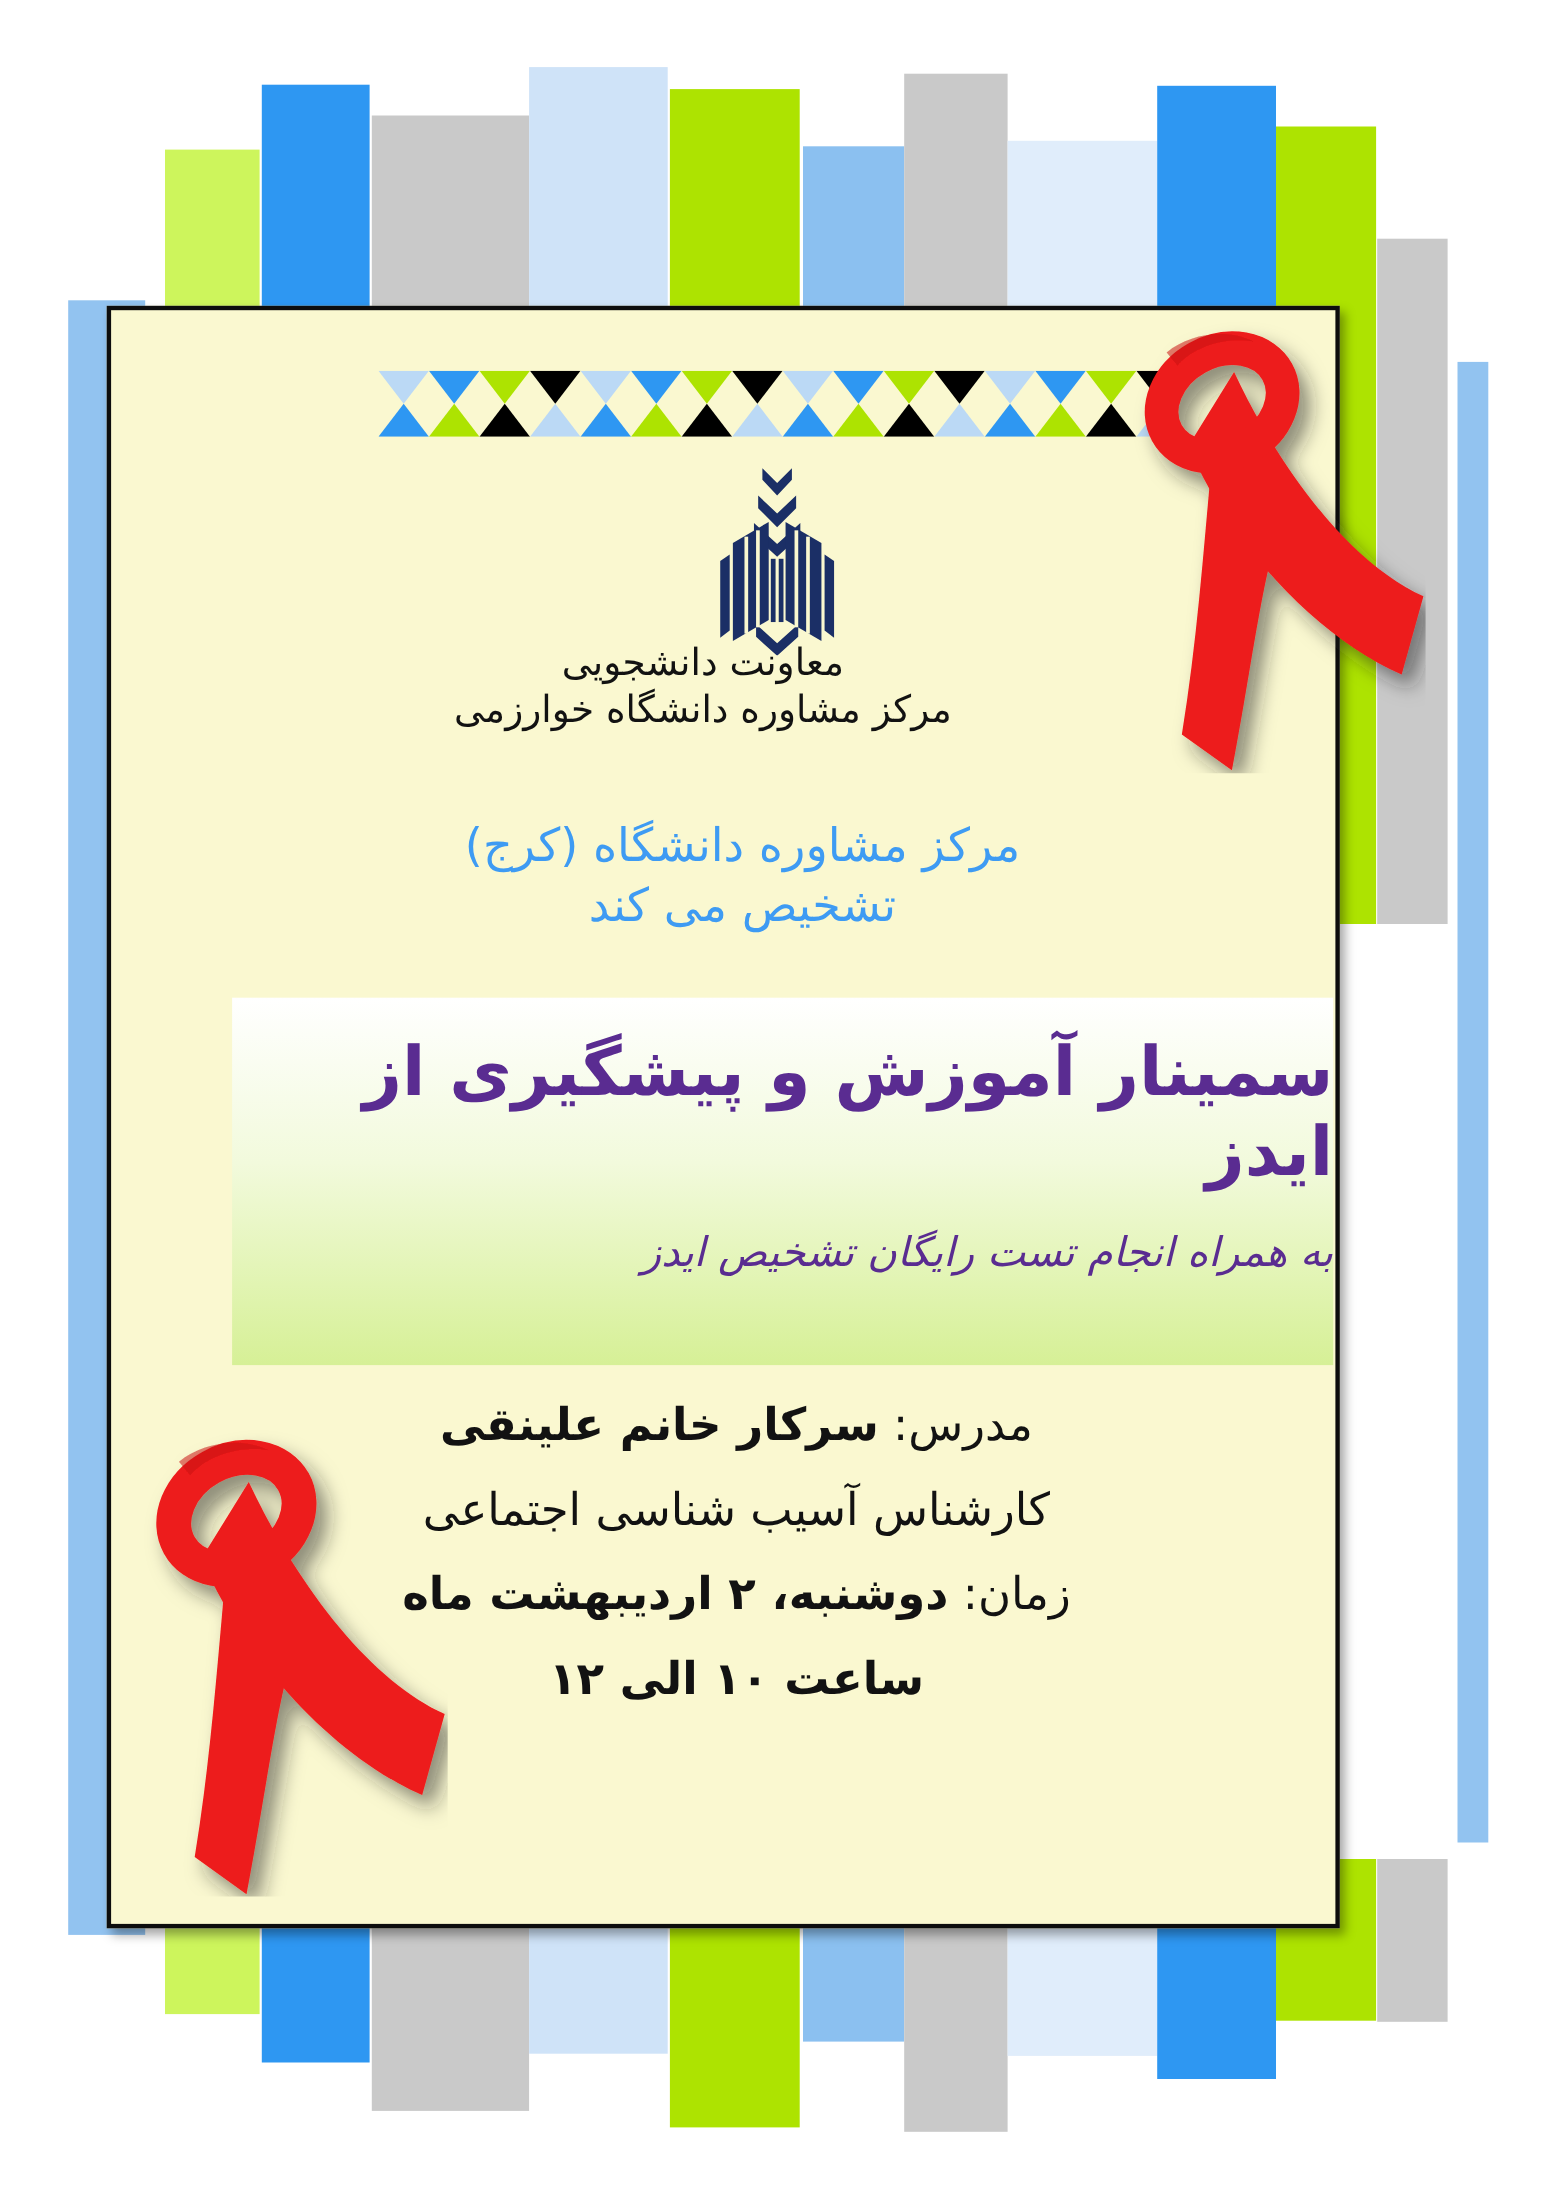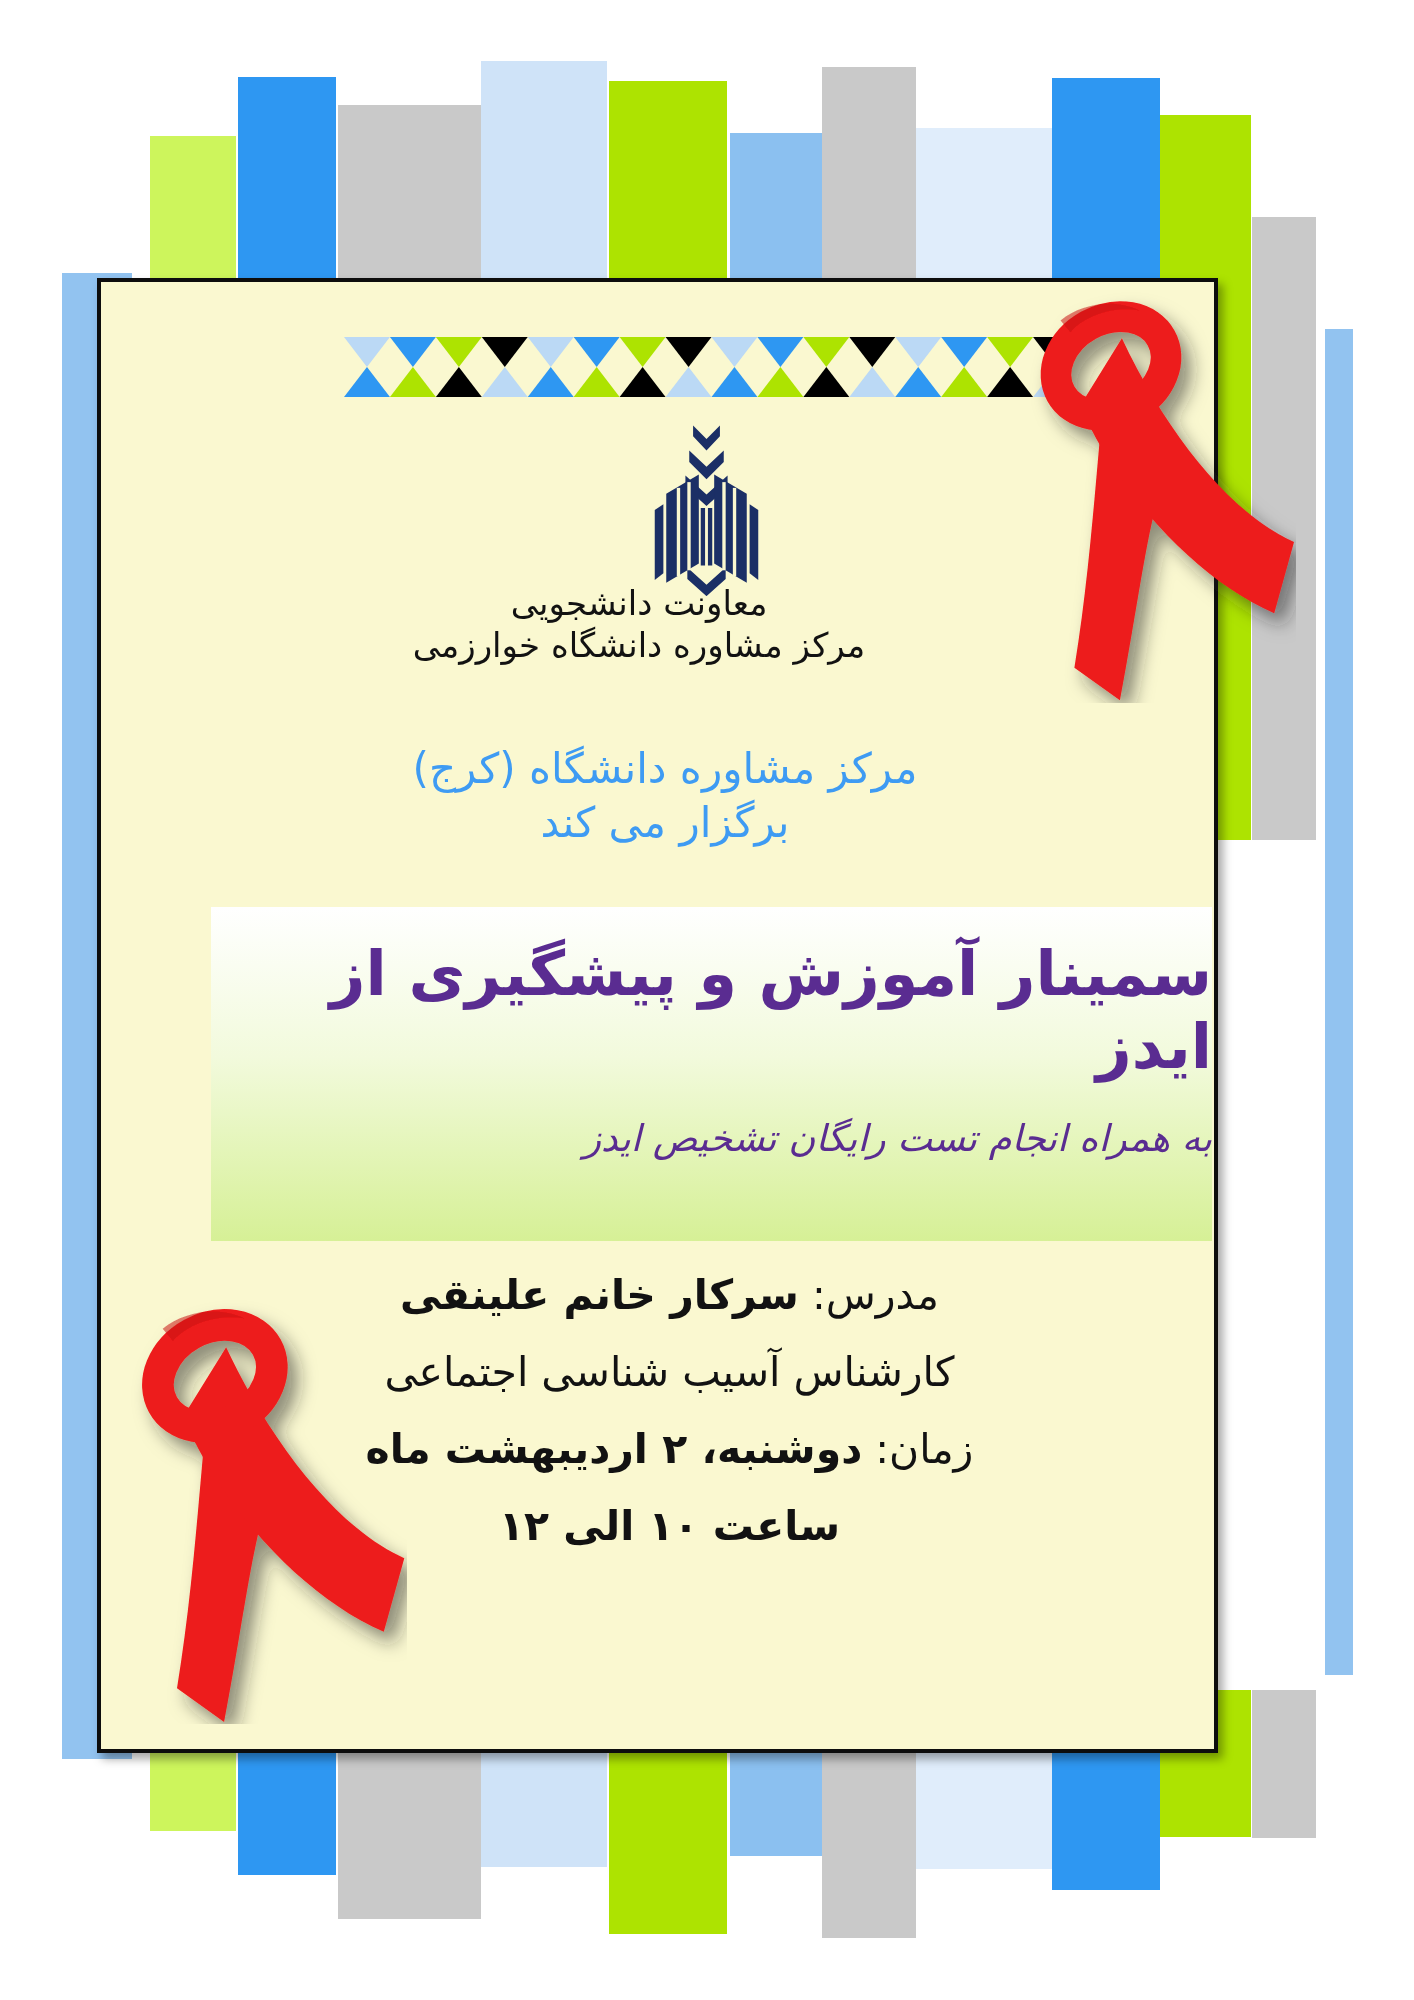--- a/index.html
+++ b/index.html
@@ -13,21 +13,21 @@
   #panel{
     position:absolute;left:97px;top:278px;width:1121px;height:1475px;
     background:var(--cream);border:4px solid var(--black_border);box-sizing:border-box;
     box-shadow:5px 6px 9px rgba(0,0,0,0.35);
   }
   #pattern{position:absolute;left:243px;top:55px;width:735px;height:60px;}
   #logo{position:absolute;left:548px;top:138px;width:115px;height:176px;}
   .rtl{direction:rtl;unicode-bidi:embed;}
   #org-block{position:absolute;left:38px;top:300px;width:1000px;text-align:center;
     font-size:34px;line-height:42px;color:#121212;}
-  #intro-block{position:absolute;left:64px;top:460px;width:1000px;text-align:center;
+  #intro-block{position:absolute;left:74px;top:460px;width:1000px;text-align:center;
     font-size:42px;line-height:54px;color:var(--text_blue);font-weight:500;}
   #title-box{
     position:absolute;left:110px;top:625px;width:1001px;height:334px;box-sizing:border-box;
     background:linear-gradient(180deg,#ffffff 0%,#f2fadc 45%,var(--box_green) 100%);
   }
   #seminar-title{margin-top:30px;font-size:62px;font-weight:bold;color:var(--purple);}
   .subtitle{font-style:italic;font-size:37px;color:var(--purple);}
   #subtitle-1{margin-top:34px;}
   #subtitle-2{margin-top:30px;}
   #details-block{position:absolute;left:0;top:975px;width:100%;text-align:center;
@@ -148,21 +148,21 @@
     </g>
   </svg>
 
   <div id="org-block" class="rtl">
     <div>معاونت دانشجویی</div>
     <div>مرکز مشاوره دانشگاه خوارزمی</div>
   </div>
 
   <div id="intro-block" class="rtl">
     <div>مرکز مشاوره دانشگاه (کرج)</div>
-    <div>برگزار می کند</div>
+    <div>تشخیص می کند</div>
   </div>
 
   <div id="title-box" class="rtl">
     <div id="seminar-title">سمینار آموزش و پیشگیری از ایدز</div>
     <div id="subtitle-1" class="subtitle">به همراه انجام تست رایگان تشخیص ایدز</div>
   </div>
 
   <div id="details-block" class="rtl">
       <div class="detail-line"><span class="lbl">مدرس: </span><span class="val bold">سرکار خانم علینقی</span></div>
       <div class="detail-line"><span class="lbl"></span><span class="val">کارشناس آسیب شناسی اجتماعی</span></div>

